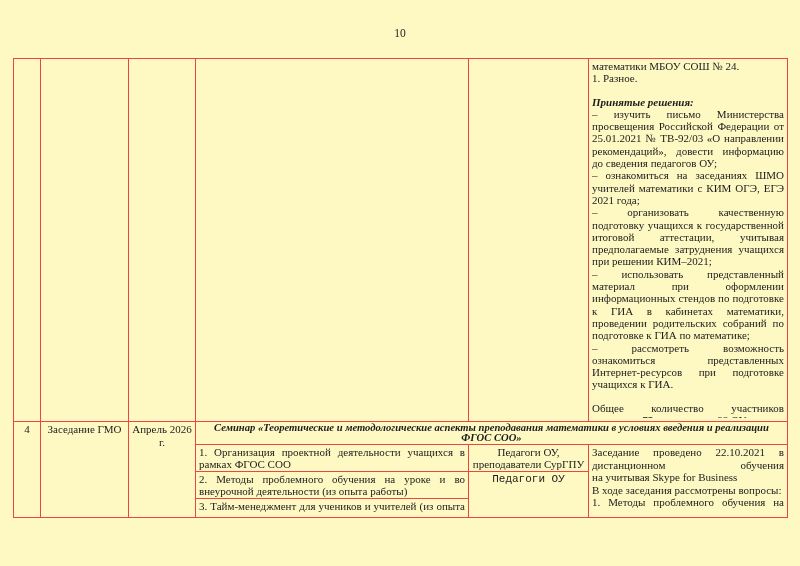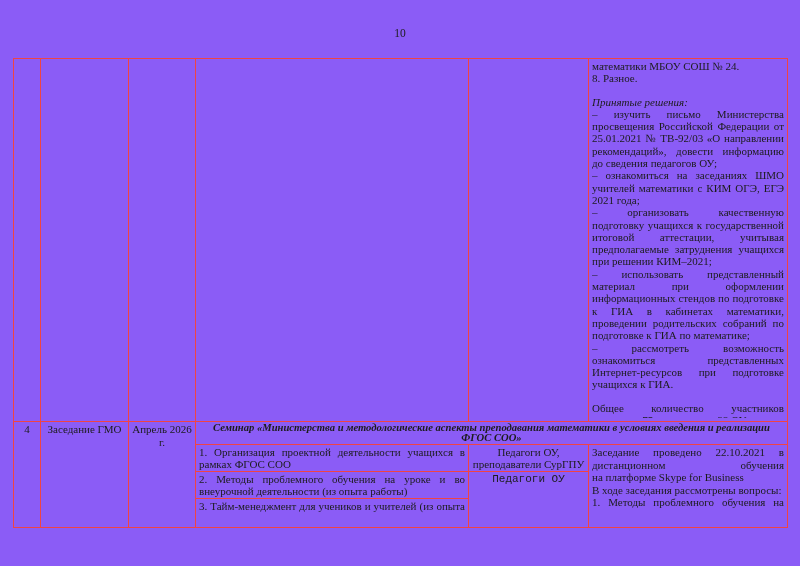--- a/index.html
+++ b/index.html
@@ -3,21 +3,21 @@
 <meta charset="utf-8">
 <style>
   html, body {
     margin: 0; padding: 0;
     width: 800px; height: 566px;
     background: #ffffff;
     overflow: hidden;
     font-family: "Liberation Serif", "DejaVu Serif", serif;
     color: #1c1c1c;
   }
-  .page { position: relative; width: 800px; height: 566px; background: #8b5cf6; }
+  .page { position: relative; width: 800px; height: 566px; background: #fef9c3; }
 
   .page-number {
     position: absolute; top: 27px; left: 0; width: 800px;
     text-align: center; font-size: 11.5px; line-height: 13px;
   }
 
   table.doc-table {
     position: absolute; left: 13px; top: 58px;
     width: 774px;
     border-collapse: collapse; table-layout: fixed;
@@ -34,36 +34,36 @@
   tr.row-cont   { height: 363px; }
   tr.row-sem    { height: 22px; }
   tr.row-t1     { height: 26px; }
   tr.row-t2     { height: 25px; }
   tr.row-t3     { height: 19px; }
 
   td.info-top-cell { padding: 1px 4px 0 5px; }
   .clip-tall { height: 358px; overflow: hidden; line-height: 12.3px; }
   .jt { text-align: justify; }
   .gap-before { margin-top: 11px; }
-  .bold-italic { font-weight: normal; font-style: italic; }
+  .bold-italic { font-weight: bold; font-style: italic; }
 
   td.num-cell   { text-align: center; padding-top: 2px; }
   td.theme-cell { text-align: center; padding-top: 2px; }
   td.date-cell  { text-align: center; padding: 2px 10px 0 10px; line-height: 12.6px; }
 
   td.seminar-cell {
     text-align: center;
     font-style: italic; font-weight: bold;
     font-size: 10.6px; line-height: 10.2px;
     padding: 1px 2px;
   }
 
   td.topic-cell { text-align: justify; line-height: 12px; padding: 1px 3px 0 4px; margin-top: 28px; }
   .stretch-last { text-align: justify; text-align-last: justify; }
-  .clip-one { height: 26px; overflow: hidden; }
+  .clip-one { height: 16px; overflow: hidden; }
 
   td.resp-cell { text-align: center; line-height: 12px; padding-top: 1px; }
   td.resp-merged { vertical-align: top; padding-top: 9px; font-family: Liberation Mono, monospace; }
 
   td.info-bottom-cell { padding: 2px 4px 0 5px; }
   .clip-bottom { height: 65px; overflow: hidden; line-height: 12.5px; }
   .line { display: block; }
   .line-stretch { text-align: justify; text-align-last: justify; }
 </style>
 </head>
@@ -86,47 +86,47 @@
     <tbody>
         <tr class="row-cont">
       <td></td>
       <td></td>
       <td></td>
       <td></td>
       <td></td>
       <td class="info-top-cell">
         <div class="clip-tall">
           <p class="jt">математики МБОУ СОШ № 24.</p>
-          <p class="jt">8. Разное.</p>
+          <p class="jt">1. Разное.</p>
           <p class="jt bold-italic gap-before">Принятые решения:</p>
           <p class="jt">– изучить письмо Министерства просвещения Российской Федерации от 25.01.2021 № ТВ-92/03 «О направлении рекомендаций», довести информацию до сведения педагогов ОУ;</p>
           <p class="jt">– ознакомиться на заседаниях ШМО учителей математики с КИМ ОГЭ, ЕГЭ 2021 года;</p>
           <p class="jt">– организовать качественную подготовку учащихся к государственной итоговой аттестации, учитывая предполагаемые затруднения учащихся при решении КИМ–2021;</p>
           <p class="jt">– использовать представленный материал при оформлении информационных стендов по подготовке к ГИА в кабинетах математики, проведении родительских собраний по подготовке к ГИА по математике;</p>
           <p class="jt">– рассмотреть возможность ознакомиться представленных Интернет-ресурсов при подготовке учащихся к ГИА.</p>
           <p class="jt gap-before">Общее количество участников составило 75 педагогов из 32 ОУ</p>
         </div>
       </td>
     </tr>
 
     <tr class="row-sem">
       <td class="num-cell" rowspan="4">4</td>
       <td class="theme-cell" rowspan="4">Заседание ГМО</td>
       <td class="date-cell" rowspan="4">Апрель 2026 г.</td>
-      <td class="seminar-cell" colspan="3">Семинар «Министерства и методологические аспекты преподавания математики в условиях введения и реализации ФГОС СОО»</td>
+      <td class="seminar-cell" colspan="3">Семинар «Теоретические и методологические аспекты преподавания математики в условиях введения и реализации ФГОС СОО»</td>
     </tr>
 
     <tr class="row-t1">
       <td class="topic-cell">1. Организация проектной деятельности учащихся в рамках ФГОС СОО</td>
       <td class="resp-cell">Педагоги ОУ, преподаватели СурГПУ</td>
       <td class="info-bottom-cell" rowspan="3">
         <div class="clip-bottom">
           <span class="line line-stretch">Заседание проведено 22.10.2021 в</span>
           <span class="line line-stretch">дистанционном обучения</span>
-          <span class="line">на платформе Skype for Business</span>
+          <span class="line">на учитывая Skype for Business</span>
           <span class="line">В ходе заседания рассмотрены вопросы:</span>
           <span class="line line-stretch">1. Методы проблемного обучения на</span>
         </div>
       </td>
     </tr>
 
     <tr class="row-t2">
       <td class="topic-cell">2. Методы проблемного обучения на уроке и во внеурочной деятельности (из опыта работы)</td>
       <td class="resp-cell resp-merged" rowspan="2">Педагоги ОУ</td>
     </tr>

